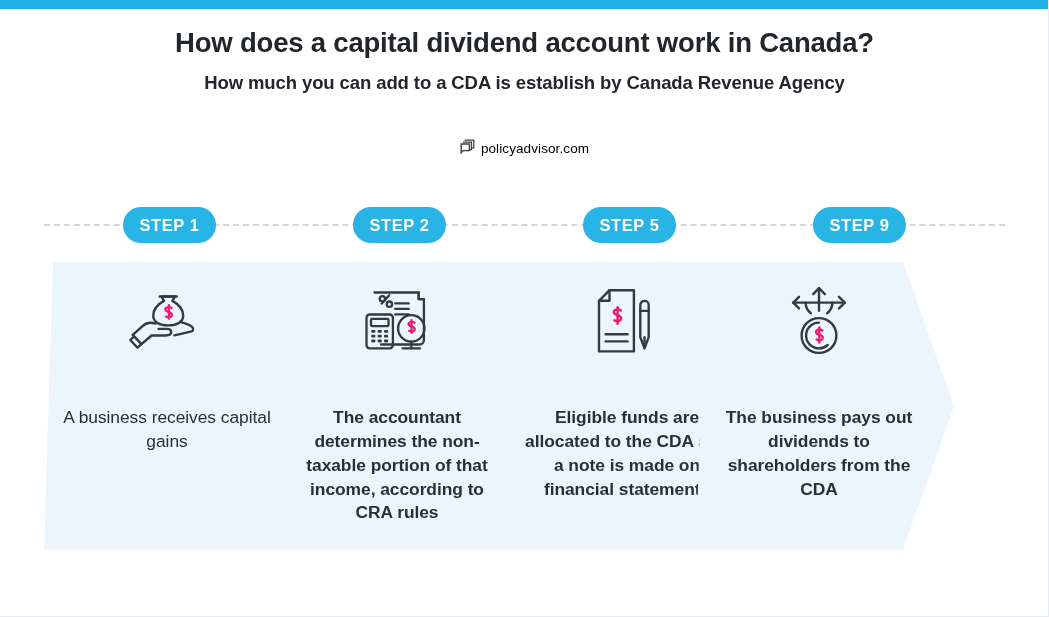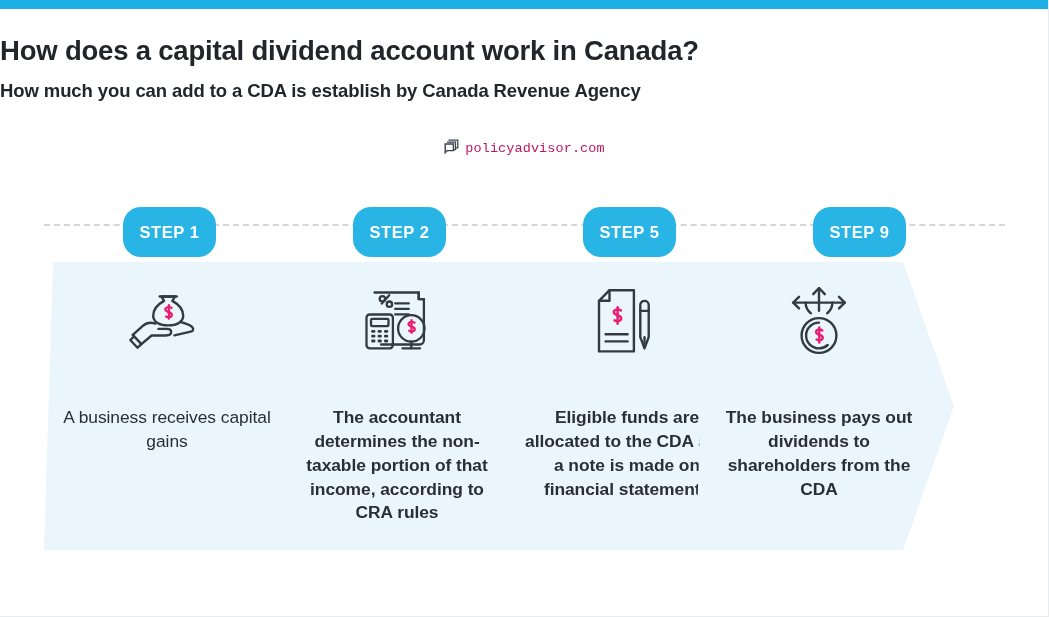--- a/index.html
+++ b/index.html
@@ -41,22 +41,23 @@
     height: 616px;
     border-right: 1px solid #e9ecef;
     border-bottom: 1px solid #e9ecef;
     pointer-events: none;
   }
 
   
   .header {
     position: absolute;
     left: 0;
-    top: 34px;
-    width: 1049px;
+    top: 26px;
+    width: 1049px;
+    text-align: center;
   }
   .title {
     font-size: 27.5px;
     font-weight: bold;
     letter-spacing: -0.2px;
     color: #22262b;
     margin: 0;
     line-height: 1.2;
   }
   .subtitle {
@@ -74,23 +75,22 @@
     top: 139px;
     width: 1049px;
     display: flex;
     align-items: center;
     justify-content: center;
     gap: 6px;
   }
   .brand-icon { display: block; }
   .brand-name {
     font-size: 13.5px;
-    color: #be185d;
+    color: #000000;
     letter-spacing: 0.1px;
-    font-family: Liberation Mono, monospace;
   }
 
   
   .rail {
     position: absolute;
     left: 0;
     top: 207px;
     width: 1049px;
     height: 36px;
   }
@@ -98,21 +98,21 @@
     position: absolute;
     left: 44px;
     right: 44px;
     top: 17px;
     height: 0;
     border-top: 2px dashed #d2d7db;
   }
   .badge {
     position: absolute;
     top: 0;
-    height: 50px;
+    height: 36px;
     min-width: 93px;
     padding: 0 16px;
     box-sizing: border-box;
     background: #29b4e6;
     border-radius: 18px;
     color: #ffffff;
     font-size: 16.5px;
     font-weight: bold;
     letter-spacing: 0.6px;
     display: flex;

